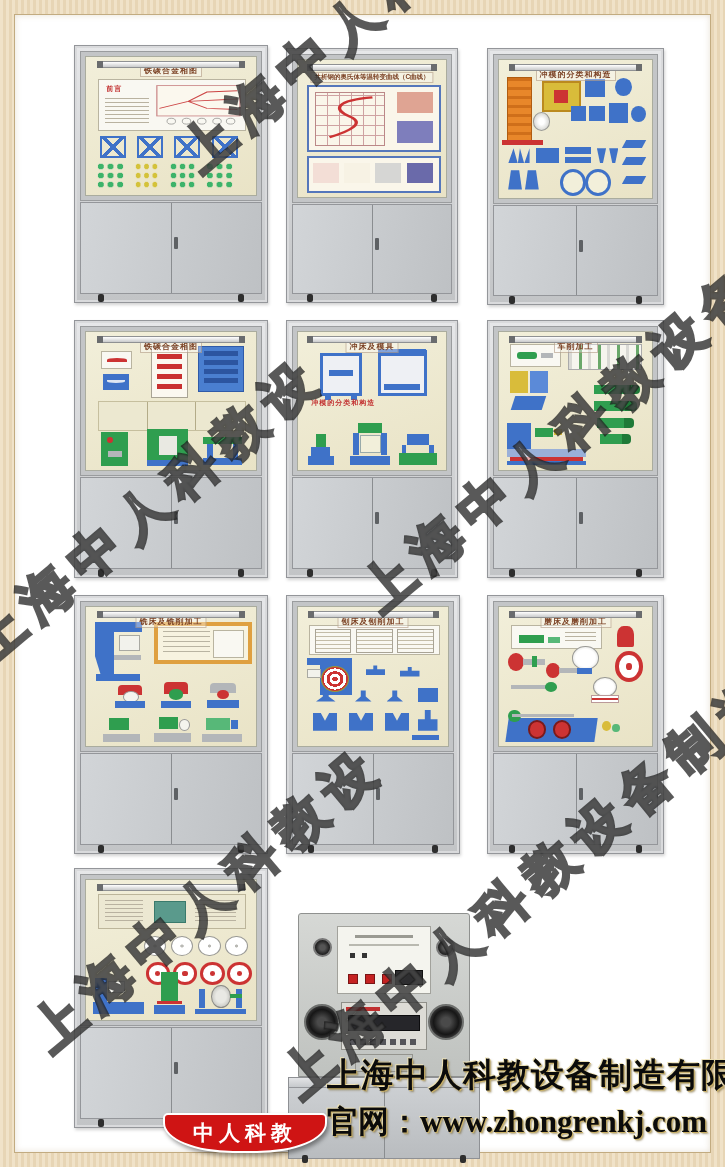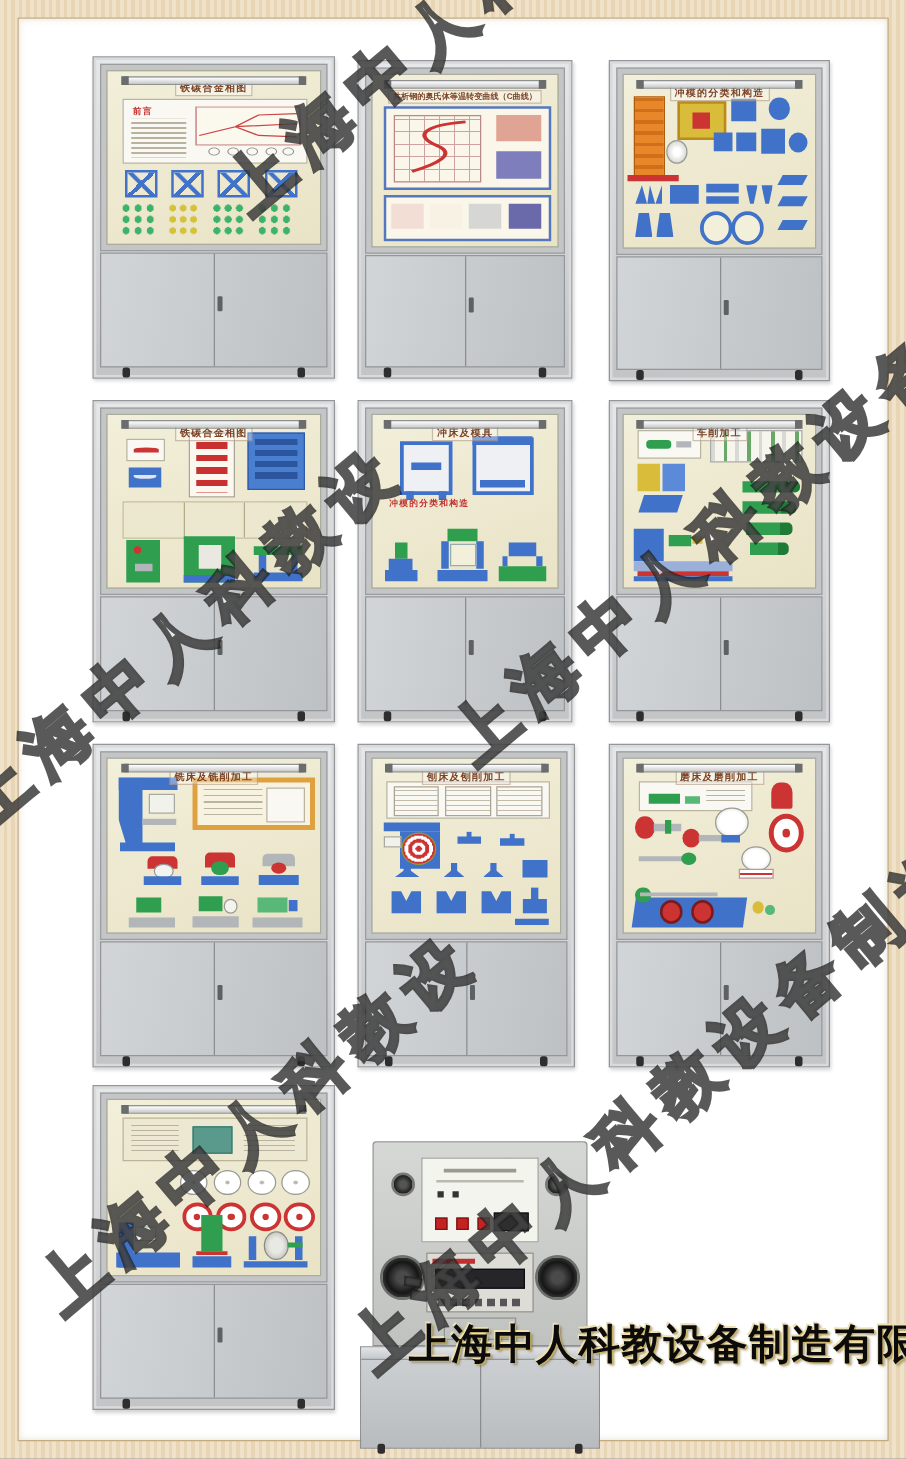--- a/index.html
+++ b/index.html
@@ -514,18 +514,20 @@
   </div>
 
   <div class="wm" style="left:150px;top:118px;width:560px;">上海中人科教设备制造有限公司</div>
   <div class="wm" style="left:-60px;top:608px;width:430px;">上海中人科教设备制造有限公司</div>
   <div class="wm" style="left:330px;top:558px;width:580px;">上海中人科教设备制造有限公司</div>
   <div class="wm" style="left:0px;top:998px;width:430px;">上海中人科教设备制造有限公司</div>
   <div class="wm" style="left:250px;top:1044px;width:620px;">上海中人科教设备制造有限公司</div>
 
   <div class="brand">
     <div class="zr">
+      <div class="zr-banner">中人科教</div>
     </div>
     <div class="company">上海中人科教设备制造有限公司</div>
+    <div class="website">官网：www.zhongrenkj.com</div>
   </div>
 
 </div>
 </div>
 
 </body></html>

